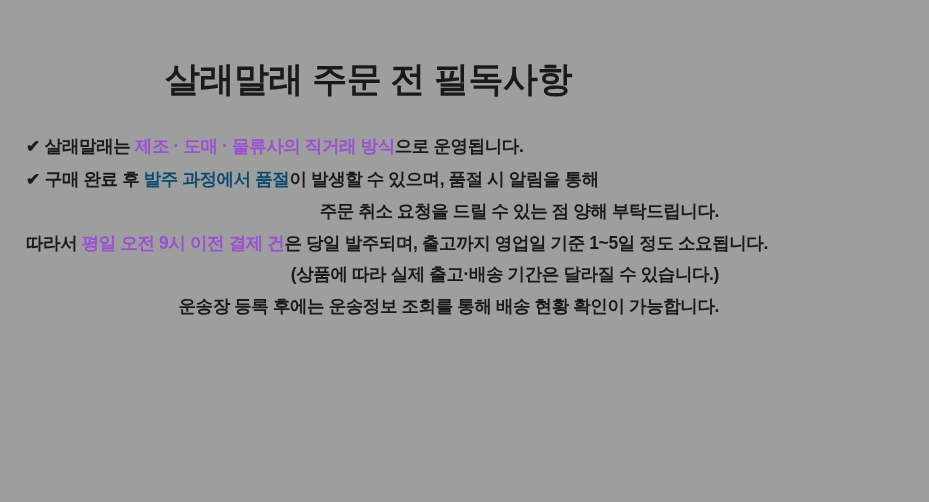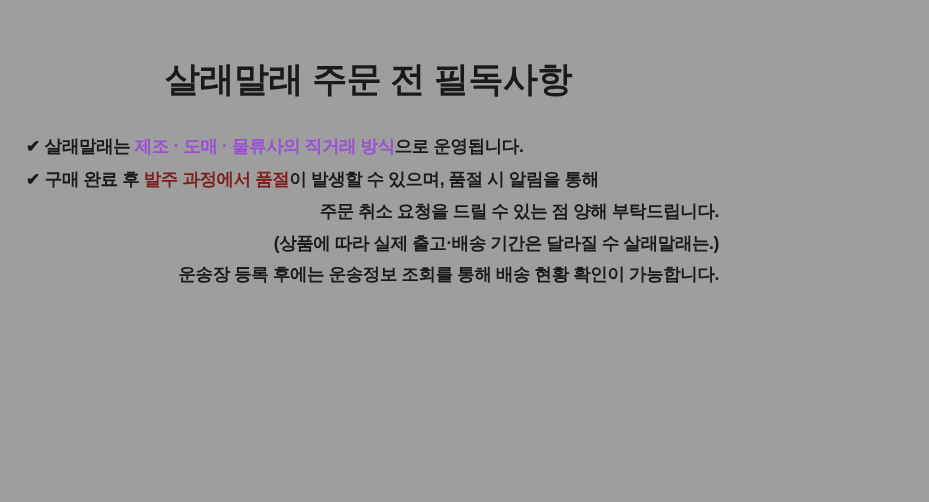--- a/index.html
+++ b/index.html
@@ -52,28 +52,29 @@
     display: inline-block;
     color: #1a1a1a;
     font-size: 17px;
     font-weight: bold;
     margin-right: 5px;
   }
   .hl-purple {
     color: #9b4fd4;
   }
   .hl-red {
-    color: #7f1d1d;
+    color: #0c4a6e;
   }
 </style>
 </head>
 <body>
 
 <div class="page">
   <div class="title">살래말래 주문 전 필독사항</div>
   <div class="body-block">
       <div class="line"><span class="check">✔</span><span>살래말래는 </span><span class="hl-purple">제조 · 도매 · 물류사의 직거래 방식</span><span>으로 운영됩니다.</span></div>
       <div class="line"><span class="check">✔</span><span>구매 완료 후 </span><span class="hl-red">발주 과정에서 품절</span><span>이 발생할 수 있으며, 품절 시 알림을 통해</span></div>
       <div class="line tight"><span>주문 취소 요청을 드릴 수 있는 점 양해 부탁드립니다.</span></div>
-      <div class="line tight"><span>(상품에 따라 실제 출고·배송 기간은 달라질 수 살래말래는.)</span></div>
+      <div class="line tight"><span>따라서 </span><span class="hl-purple">평일 오전 9시 이전 결제 건</span><span>은 당일 발주되며, 출고까지 영업일 기준 1~5일 정도 소요됩니다.</span></div>
+      <div class="line tight"><span>(상품에 따라 실제 출고·배송 기간은 달라질 수 있습니다.)</span></div>
       <div class="line tight"><span>운송장 등록 후에는 운송정보 조회를 통해 배송 현황 확인이 가능합니다.</span></div>
     </div>
 </div>
 
 </body></html>

